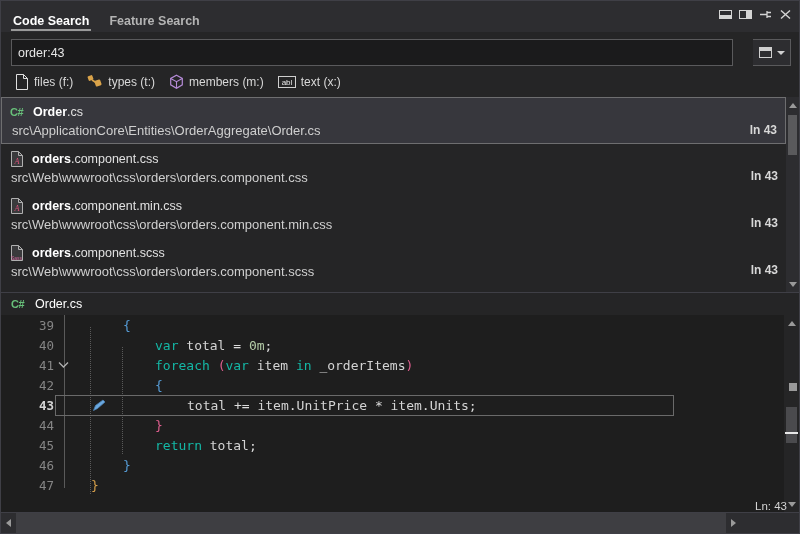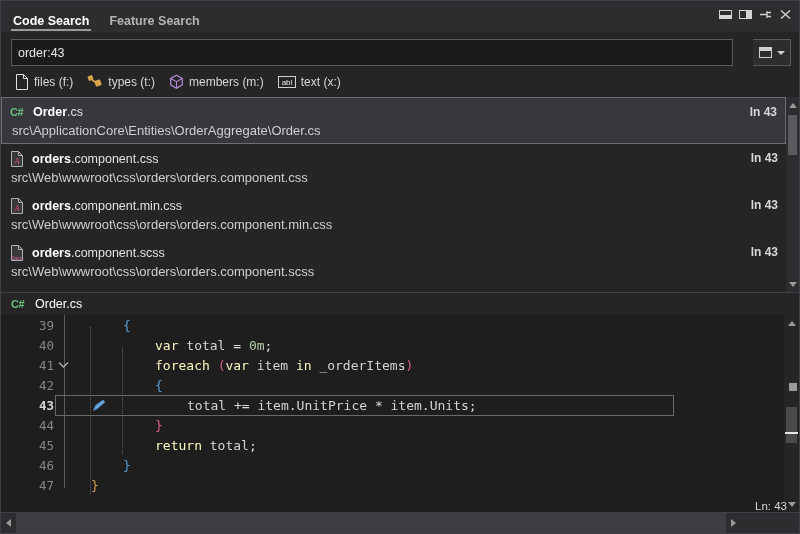--- a/index.html
+++ b/index.html
@@ -89,21 +89,21 @@
   .row.selected {
     background:#37373d; border:1px solid #6e6e70;
     padding-top:4px;
   }
   .rowtop { display:flex; align-items:center; gap:7px; height:19px; }
   .fname { font-size:12.5px; color:#e8e8e8; }
   .fname b { font-weight:bold; color:#ffffff; }
   .fname span.dim { font-weight:normal; color:#e0e0e0; }
   .fpath { font-size:13px; color:#cfcfcf; padding-left:2px; margin-top:2px; }
   .lnum {
-    position:absolute; right:8px; top:7px;
+    position:absolute; right:8px; top:25px;
     font-size:12px; color:#d8d8d8; font-weight:bold;
   }
   
   .ico { width:16px; height:16px; display:block; position:relative; flex:none; }
   .cs-ico {
     font-size:11px; color:#68c07a; font-weight:bold;
     font-family:"Liberation Sans", sans-serif; line-height:16px;
     letter-spacing:-0.5px;
   }
 
@@ -151,21 +151,21 @@
     content:""; position:absolute; left:-20px; right:110px; top:-3px; height:19px;
     border:1px solid #6a6a6a; pointer-events:none;
   }
   
   .guide { position:absolute; top:0; bottom:0; width:1px; border-left:1px dotted #5a5a5a; }
   .foldline { position:absolute; left:10px; width:1px; background:#5a5a5a; }
   .chev { position:absolute; left:5px; top:6px; width:11px; height:8px; }
   .penico { position:absolute; left:39px; top:4px; width:14px; height:13px; }
 
   
-  .k { color:#fef9c3; }
+  .k { color:#14b8a6; }
   .id{ color:#d4d4d4; }
   .p { color:#e05f8f; }       
   .n { color:#b5cea8; }
   .b { color:#569cd6; }       
   .y { color:#d7a04b; }       
   .w { color:#dcdcdc; }
 
   
   .vscroll-ed { width:15px; background:#252526; position:relative; flex:none; }
   .vscroll-ed .thumb {

